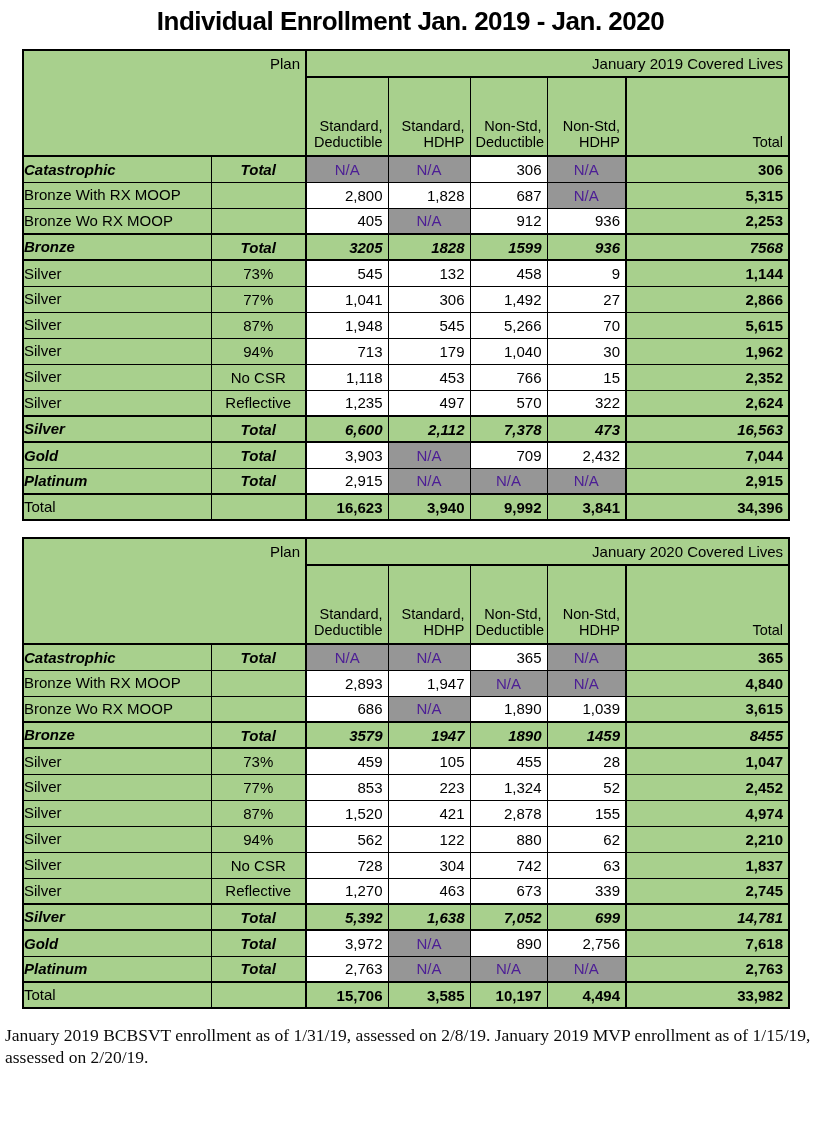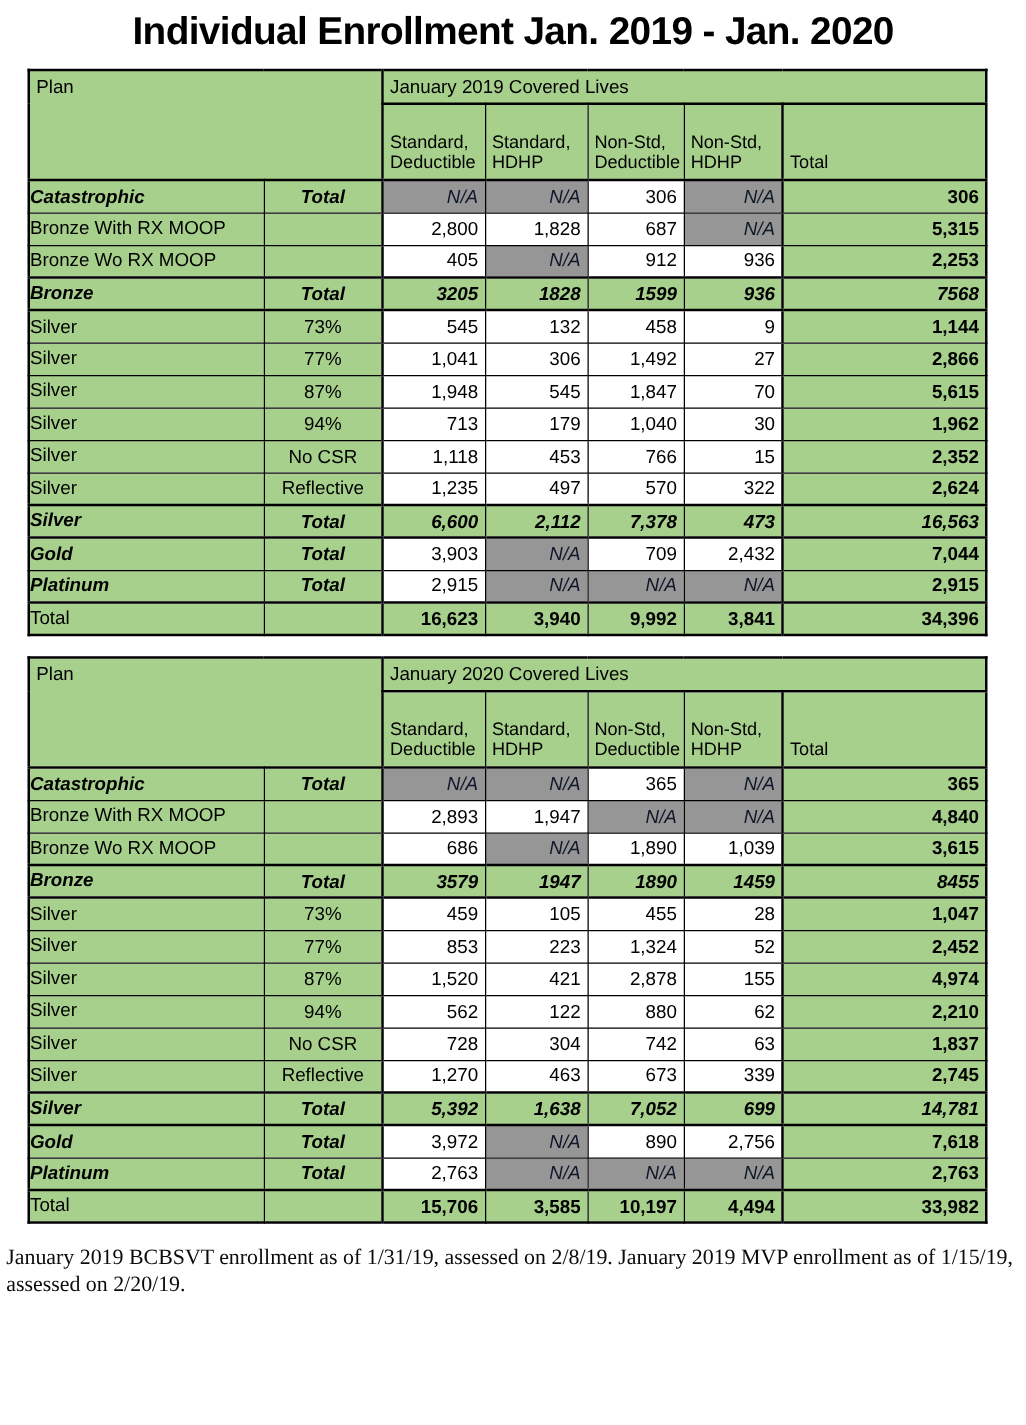--- a/index.html
+++ b/index.html
@@ -14,21 +14,21 @@
   :root {
     --green: #a8d08d;
     --gray: #969696;
     --border: #000000;
   }
   .page { padding: 4px 0 0 0; }
 
   h1.title {
     margin: 2px 10px 12px 10px;
     text-align: center;
-    font-size: 31px;
+    font-size: 26px;
     line-height: 1.2;
     font-weight: 700;
     letter-spacing: -0.5px;
   }
   h1.title span { display: block; }
 
   table.enroll {
     table-layout: fixed;
     border-collapse: collapse;
     width: 766px;
@@ -40,34 +40,34 @@
   th, td {
     border: 1px solid var(--border);
     font-size: 15px;
     font-weight: 400;
     padding: 1px 5px;
     overflow: hidden;
     white-space: nowrap;
   }
   td.metal-cell, th.sub-header { white-space: normal; }
 
-  thead th { background: var(--green); text-align: left; }
+  thead th { background: var(--green); text-align: right; }
   thead tr.head-top th { height: 27px; }
-  thead tr.head-sub th { height: 61px; vertical-align: bottom; padding-bottom: 5px; font-size: 14.5px; }
+  thead tr.head-sub th { height: 79px; vertical-align: bottom; padding-bottom: 5px; font-size: 14.5px; }
   th.plan-header { vertical-align: top; padding-top: 4px; border-bottom: 2px solid var(--border); }
   th.group-header { border-left: 2px solid var(--border); border-bottom: 2px solid var(--border); }
   thead tr.head-sub th { border-bottom: 2px solid var(--border); }
   thead th.sub-0 { border-left: 2px solid var(--border); }
   thead th.total-header { border-left: 2px solid var(--border); }
 
   tbody td { height: 26px; }
   td.metal-cell { background: var(--green); text-align: left; padding-left: 0; line-height: 1.05; }
   td.subtype-cell { background: var(--green); text-align: center; }
   td.data-cell { background: #ffffff; text-align: right; }
-  td.data-cell.na { background: var(--gray); text-align: right; color: #0f172a; font-style: italic; }
+  td.data-cell.na { background: var(--gray); text-align: center; color: #4c1d95; }
   td.data-cell.col0 { border-left: 2px solid var(--border); }
   td.total-cell { background: var(--green); text-align: right; font-weight: 700; border-left: 2px solid var(--border); }
 
   tr.row-metaltotal td.metal-cell,
   tr.row-metaltotal td.subtype-cell { font-weight: 700; font-style: italic; }
 
   tr.row-subtotal td { border-top: 2px solid var(--border); border-bottom: 2px solid var(--border); margin-left: 44px; }
   tr.row-subtotal td.metal-cell,
   tr.row-subtotal td.subtype-cell { font-weight: 700; font-style: italic; }
   tr.row-subtotal td.data-cell { background: var(--green); font-weight: 700; font-style: italic; }
@@ -170,21 +170,21 @@
           <td class="data-cell">306</td>
           <td class="data-cell">1,492</td>
           <td class="data-cell">27</td>
           <td class="total-cell">2,866</td>
         </tr>
         <tr class="row-regular">
           <td class="metal-cell">Silver</td>
           <td class="subtype-cell">87%</td>
           <td class="data-cell col0">1,948</td>
           <td class="data-cell">545</td>
-          <td class="data-cell">1,847</td>
+          <td class="data-cell">5,266</td>
           <td class="data-cell">70</td>
           <td class="total-cell">5,615</td>
         </tr>
         <tr class="row-regular">
           <td class="metal-cell">Silver</td>
           <td class="subtype-cell">94%</td>
           <td class="data-cell col0">713</td>
           <td class="data-cell">179</td>
           <td class="data-cell">1,040</td>
           <td class="data-cell">30</td>

